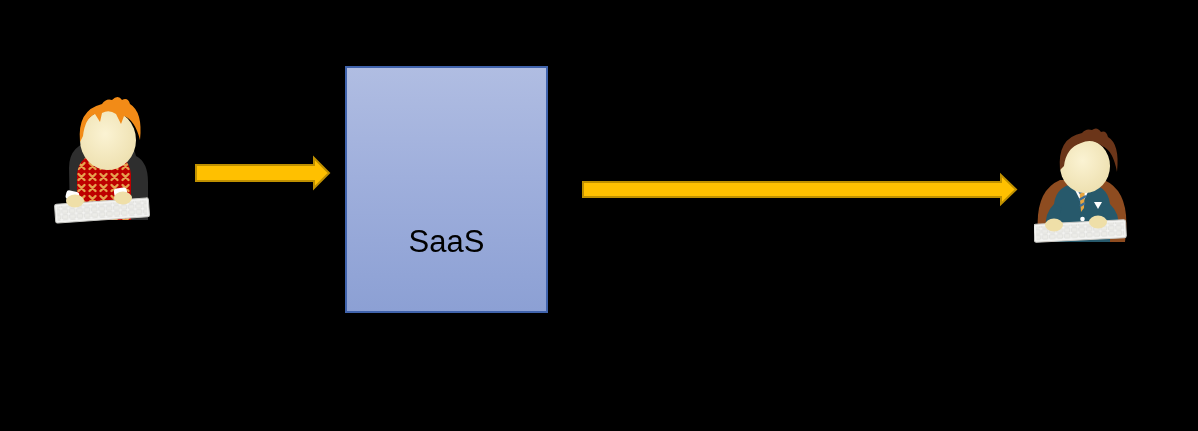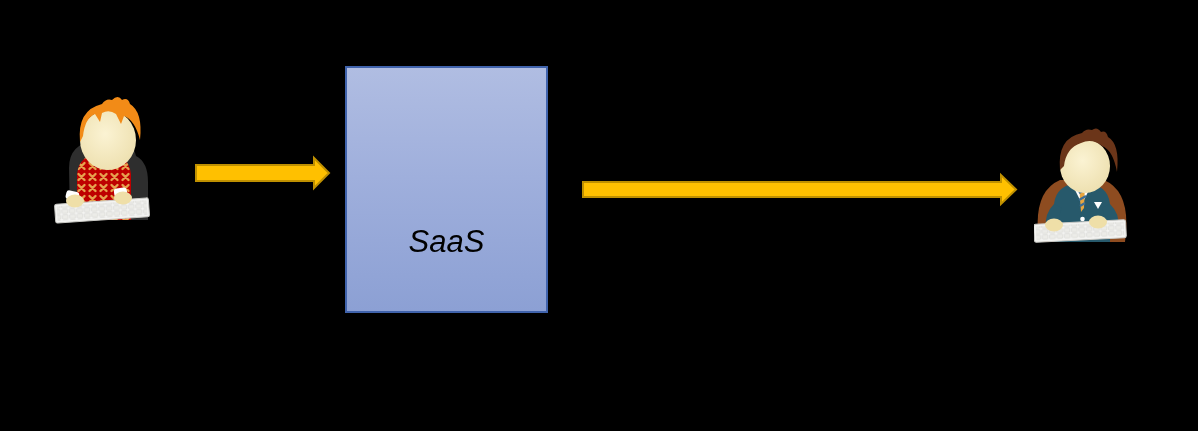--- a/index.html
+++ b/index.html
@@ -27,21 +27,20 @@
 
   .saas-box {
     position:absolute; left:345px; top:66px;
     width:203px; height:247px;
     box-sizing:border-box;
     border:2px solid var(--box-border, #4063AC);
     background:linear-gradient(180deg,
       var(--box-fill-top, #B0BDE2) 0%,
       #9FAFDC 45%,
       var(--box-fill-bottom, #8CA0D4) 100%);
-    font-style:italic;
   }
   .saas-label {
     position:absolute; left:0; right:0; top:156px;
     text-align:center;
     font-size:31px; line-height:36px;
     color: var(--box-text, #000);
   }
 </style>
 </head>
 <body>

